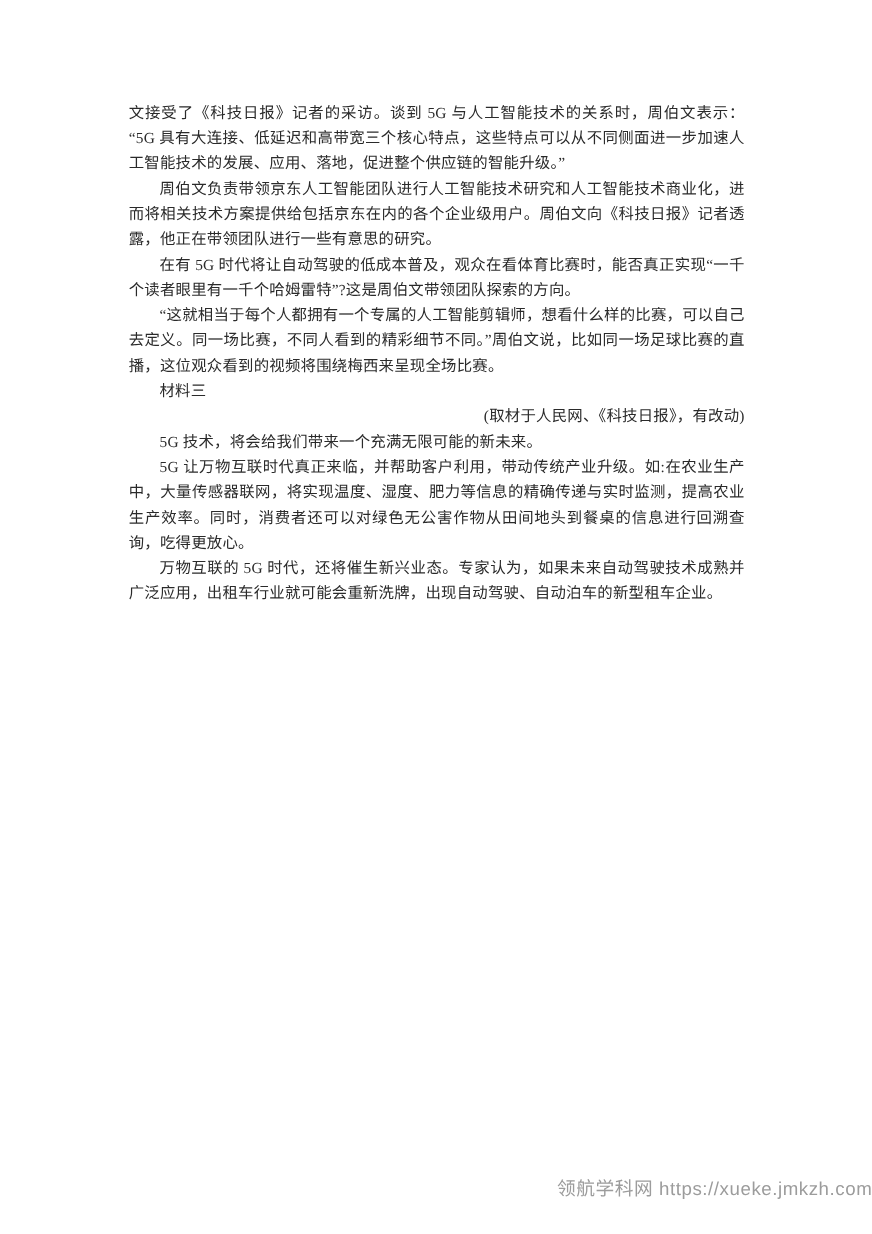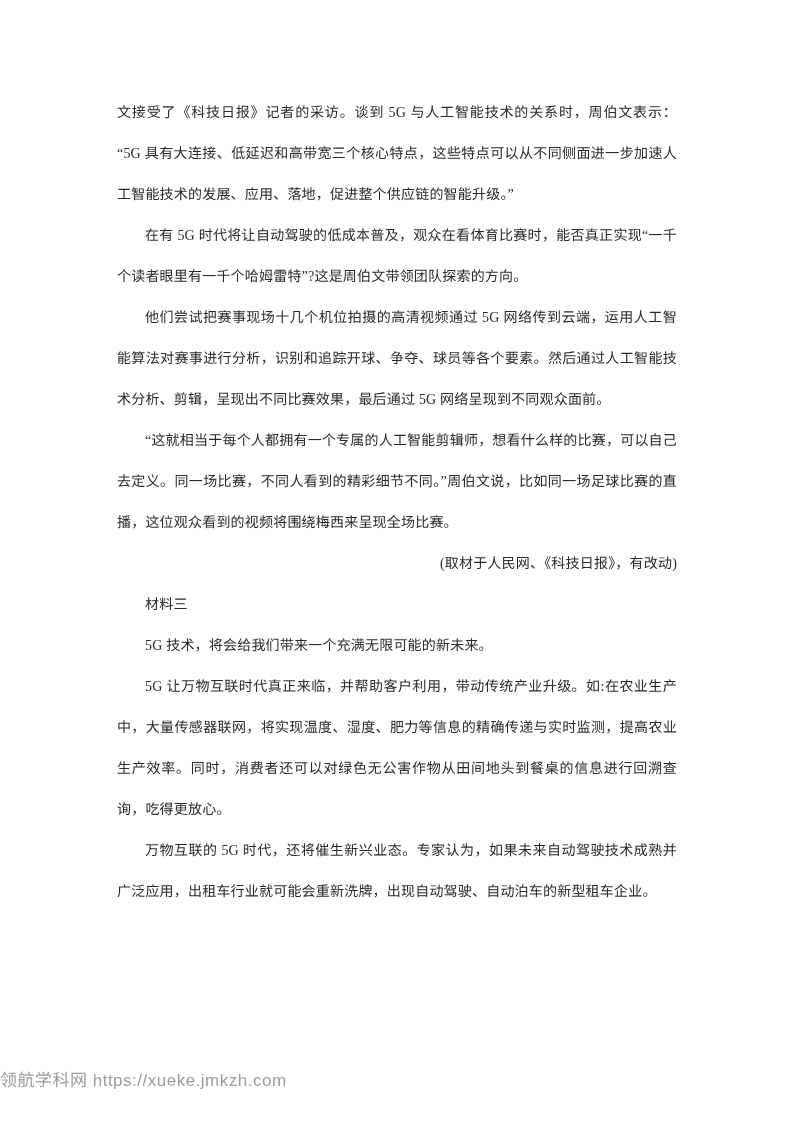--- a/index.html
+++ b/index.html
@@ -15,59 +15,59 @@
     overflow: hidden;
     font-family: "Liberation Serif", "DejaVu Serif", serif;
   }
   .doc-body {
     position: absolute;
     left: 117px;
     top: 92px;
     width: 560px;
     color: #2a2a2a;
     font-size: 14px;
-    line-height: 41px;
+    line-height: 23px;
     text-align: justify;
     letter-spacing: 0.2px;
   }
   .para {
     margin: 0;
     padding: 0;
     text-indent: 0;
   }
   .para.indent {
     text-indent: 2em;
   }
   .para.right {
     text-align: right;
     text-indent: 0;
   }
   .watermark {
     position: absolute;
     left: 0;
     right: 0;
     top: 1066px;
-    text-align: left;
+    text-align: right;
     font-family: "Liberation Sans", "DejaVu Sans", sans-serif;
     font-size: 17px;
     color: #9c9c9c;
     letter-spacing: 0.5px;
   }
 </style>
 </head>
 <body>
 
 <div class="page">
   <main class="doc-body" id="doc-body">
       <p class="para">文接受了《科技日报》记者的采访。谈到 5G 与人工智能技术的关系时，周伯文表示：“5G 具有大连接、低延迟和高带宽三个核心特点，这些特点可以从不同侧面进一步加速人工智能技术的发展、应用、落地，促进整个供应链的智能升级。”</p>
+      <p class="para indent">周伯文负责带领京东人工智能团队进行人工智能技术研究和人工智能技术商业化，进而将相关技术方案提供给包括京东在内的各个企业级用户。周伯文向《科技日报》记者透露，他正在带领团队进行一些有意思的研究。</p>
       <p class="para indent">在有 5G 时代将让自动驾驶的低成本普及，观众在看体育比赛时，能否真正实现“一千个读者眼里有一千个哈姆雷特”?这是周伯文带领团队探索的方向。</p>
-      <p class="para indent">他们尝试把赛事现场十几个机位拍摄的高清视频通过 5G 网络传到云端，运用人工智能算法对赛事进行分析，识别和追踪开球、争夺、球员等各个要素。然后通过人工智能技术分析、剪辑，呈现出不同比赛效果，最后通过 5G 网络呈现到不同观众面前。</p>
       <p class="para indent">“这就相当于每个人都拥有一个专属的人工智能剪辑师，想看什么样的比赛，可以自己去定义。同一场比赛，不同人看到的精彩细节不同。”周伯文说，比如同一场足球比赛的直播，这位观众看到的视频将围绕梅西来呈现全场比赛。</p>
+      <p class="para indent">材料三</p>
       <p class="para right">(取材于人民网、《科技日报》，有改动)</p>
-      <p class="para indent">材料三</p>
       <p class="para indent">5G 技术，将会给我们带来一个充满无限可能的新未来。</p>
       <p class="para indent">5G 让万物互联时代真正来临，并帮助客户利用，带动传统产业升级。如:在农业生产中，大量传感器联网，将实现温度、湿度、肥力等信息的精确传递与实时监测，提高农业生产效率。同时，消费者还可以对绿色无公害作物从田间地头到餐桌的信息进行回溯查询，吃得更放心。</p>
       <p class="para indent">万物互联的 5G 时代，还将催生新兴业态。专家认为，如果未来自动驾驶技术成熟并广泛应用，出租车行业就可能会重新洗牌，出现自动驾驶、自动泊车的新型租车企业。</p>
     </main>
   <footer class="watermark">
     <span>领航学科网 https://xueke.jmkzh.com</span>
   </footer>
 </div>
 
 </body></html>

